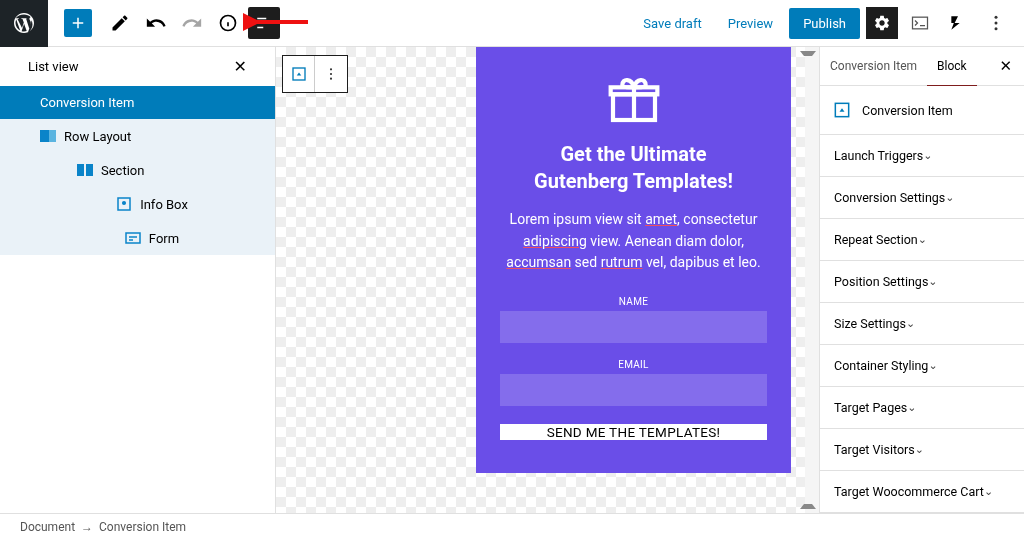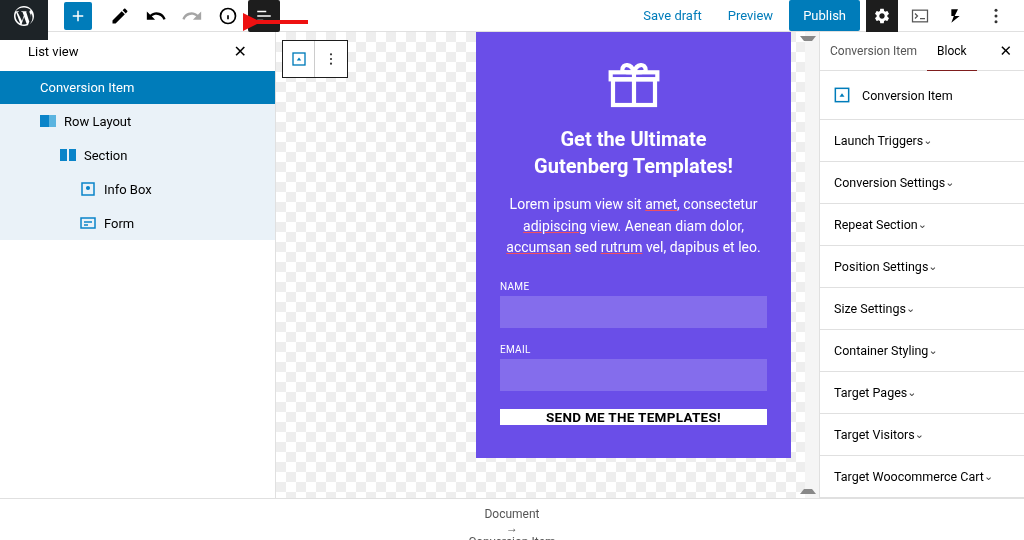--- a/index.html
+++ b/index.html
@@ -1,18 +1,18 @@
 <!DOCTYPE html>
 <html><head>
 <meta charset="utf-8">
 <style>
 * { box-sizing: border-box; margin: 0; padding: 0; font-family: -apple-system, BlinkMacSystemFont, "Segoe UI", Roboto, sans-serif; }
 body { width: 1024px; height: 540px; overflow: hidden; background: #fff; position: relative; }
 
-.topbar { height: 32px; display: flex; align-items: center; border-bottom: 1px solid #e0e0e0; }
+.topbar { height: 47px; display: flex; align-items: center; border-bottom: 1px solid #e0e0e0; }
 .wp-logo { width: 48px; height: 48px; background: #1d2327; color: #fff; display: flex; align-items: center; justify-content: center; }
 .wp-logo svg { width: 24px; height: 24px; }
 .toolbar-left { display: flex; align-items: center; padding-left: 16px; gap: 4px; }
 .tb-btn { width: 32px; height: 32px; display: flex; align-items: center; justify-content: center; border: none; background: transparent; cursor: pointer; border-radius: 2px; }
 .tb-btn.add { background: #007cba; color: #fff; width: 28px; height: 28px; margin-right: 8px;}
 .tb-btn.listview-active { background: #1d1d1d; color: #fff; }
 .arrow-annot { position: absolute; left: 243px; top: 10px; pointer-events: none; }
 .toolbar-right { margin-left: auto; display: flex; align-items: center; gap: 6px; padding-right: 12px; }
 .t-link { color: #007cba; font-size: 13px; padding: 6px 10px; text-decoration: none; }
 .t-btn-primary { background: #007cba; color: #fff; border: none; padding: 8px 14px; font-size: 13px; border-radius: 2px; cursor: pointer; }
@@ -21,22 +21,22 @@
 
 .main { display: flex; height: 466px; }
 
 .listview { width: 276px; border-right: 1px solid #e0e0e0; }
 .lv-header { display: flex; align-items: center; justify-content: space-between; padding: 10px 28px; font-size: 13px; }
 .lv-close { cursor: pointer; font-size: 16px; }
 .lv-tree { background: #eaf2f8; }
 .lv-item { display: flex; align-items: center; gap: 8px; font-size: 13px; padding: 9px 12px; cursor: pointer; }
 .lv-item.active { background: #007cba; color: #fff; padding-left: 40px; }
 .lv-item.l1 { padding-left: 40px; }
-.lv-item.l2 { padding-left: 60px; }
-.lv-item.l3 { padding-left: 80px; }
+.lv-item.l2 { padding-left: 60px; margin-left: 17px; }
+.lv-item.l3 { padding-left: 41px; justify-content: center; }
 .lv-ico { display: inline-flex; width: 16px; height: 16px; align-items: center; justify-content: center; }
 
 .canvas { flex: 1; position: relative; background-image:
   linear-gradient(45deg,#eee 25%,transparent 25%),
   linear-gradient(-45deg,#eee 25%,transparent 25%),
   linear-gradient(45deg,transparent 75%,#eee 75%),
   linear-gradient(-45deg,transparent 75%,#eee 75%);
   background-size: 20px 20px;
   background-position: 0 0,0 10px,10px -10px,-10px 0;
   border-right: 1px solid #e0e0e0;
@@ -47,35 +47,35 @@
 
 .block-toolbar { position: absolute; top: 8px; left: 6px; display: flex; background: #fff; border: 1px solid #1d1d1d; }
 .block-toolbar > div { width: 32px; height: 36px; display: flex; align-items: center; justify-content: center; border-right: 1px solid #ccc; cursor: pointer; }
 .block-toolbar > div:last-child { border-right: none; }
 
 .popup { position: absolute; left: 200px; top: 0; width: 315px; background: #6a4ee8; color: #fff; padding: 18px 24px 32px; text-align: center; }
 .gift-icon { margin: 6px auto 10px; }
 .popup h2 { font-size: 20px; font-weight: 700; line-height: 1.35; margin-bottom: 14px; }
 .popup p { font-size: 14px; line-height: 1.55; margin-bottom: 22px; }
 .popup p u { text-decoration-color: rgba(255,80,80,.9); text-decoration-thickness: 1px; }
-.field-label { font-size: 10px; text-align: left; margin-bottom: 4px; letter-spacing: .3px; }
+.field-label { font-size: 10px; text-align: center; margin-bottom: 4px; letter-spacing: .3px; }
 .field-input { width: 100%; height: 32px; background: rgba(255,255,255,.18); border: none; margin-bottom: 16px; }
-.send-btn { width: 100%; background: #fff; color: #000; border: none; font-weight: 700; font-size: 13.5px; letter-spacing: .3px; cursor: pointer; }
+.send-btn { width: 100%; background: #fff; color: #000; border: none; font-weight: 400; font-size: 13.5px; letter-spacing: .3px; cursor: pointer; }
 
 .inspector { width: 204px; overflow-y: auto; font-size: 12.5px; }
 .insp-tabs { display: flex; border-bottom: 1px solid #e0e0e0; position: relative; }
 .insp-tab { padding: 12px 10px; color: #555; cursor: pointer; font-size: 12px; }
 .insp-tab.active { color: #000; border-bottom: 1px solid #7f1d1d; margin-bottom: -1px; }
 .insp-close { margin-left: auto; padding: 10px 12px; cursor: pointer; font-size: 15px; }
 .insp-block-row { display: flex; align-items: center; gap: 10px; padding: 14px 12px; border-bottom: 1px solid #e0e0e0; }
 .insp-block-row .bico { width: 20px; height: 20px; color: #007cba; }
 .insp-panel { display: flex; align-items: center; justify-content: flex-start; padding: 13px 14px; border-bottom: 1px solid #e0e0e0; cursor: pointer; }
 .insp-panel .chev { font-size: 11px; color: #444; }
 
-.footer { height: 26px; display: flex; align-items: center; padding: 8px 20px; font-size: 12px; color: #555; border-top: 1px solid #e0e0e0; flex-direction: column; }
+.footer { height: 26px; display: flex; align-items: center; padding: 0 20px; font-size: 12px; color: #555; border-top: 1px solid #e0e0e0; }
 .footer .sep { margin: 0 6px; }
 </style>
 </head>
 <body>
 
 <div class="topbar">
   <div class="wp-logo">
     <svg viewBox="0 0 24 24" fill="currentColor">
         <path d="M12 2C6.5 2 2 6.5 2 12s4.5 10 10 10 10-4.5 10-10S17.5 2 12 2zM3.5 12c0-1.2.3-2.4.7-3.5l4 11C5.6 18 3.5 15.2 3.5 12zm8.5 8.5c-.8 0-1.6-.1-2.4-.3l2.5-7.4 2.6 7.2c0 .1 0 .1.1.1-.9.3-1.8.4-2.8.4zm1.2-12.5c.5 0 1-.1 1-.1.5 0 .4-.7 0-.7 0 0-1.4.1-2.3.1-.8 0-2.2-.1-2.2-.1-.5 0-.5.7-.1.7 0 0 .4.1.9.1l1.3 3.6-1.8 5.5L5.5 8c.5 0 1-.1 1-.1.5 0 .4-.7 0-.7 0 0-1.4.1-2.3.1h-.5C5.2 5 8.4 3.5 12 3.5c2.7 0 5.1 1 6.9 2.7h-.1c-.8 0-1.4.7-1.4 1.5 0 .7.4 1.3.8 2 .3.6.7 1.3.7 2.4 0 .7-.3 1.6-.7 2.7l-.9 2.9-3.1-9.7zm6.2 1.2c.7 1.3 1.1 2.7 1.1 4.3 0 3.4-1.8 6.3-4.5 7.8l2.6-7.5c.5-1.2.6-2.2.6-3.1.1-.5.2-1 .2-1.5z"></path>
       </svg>

